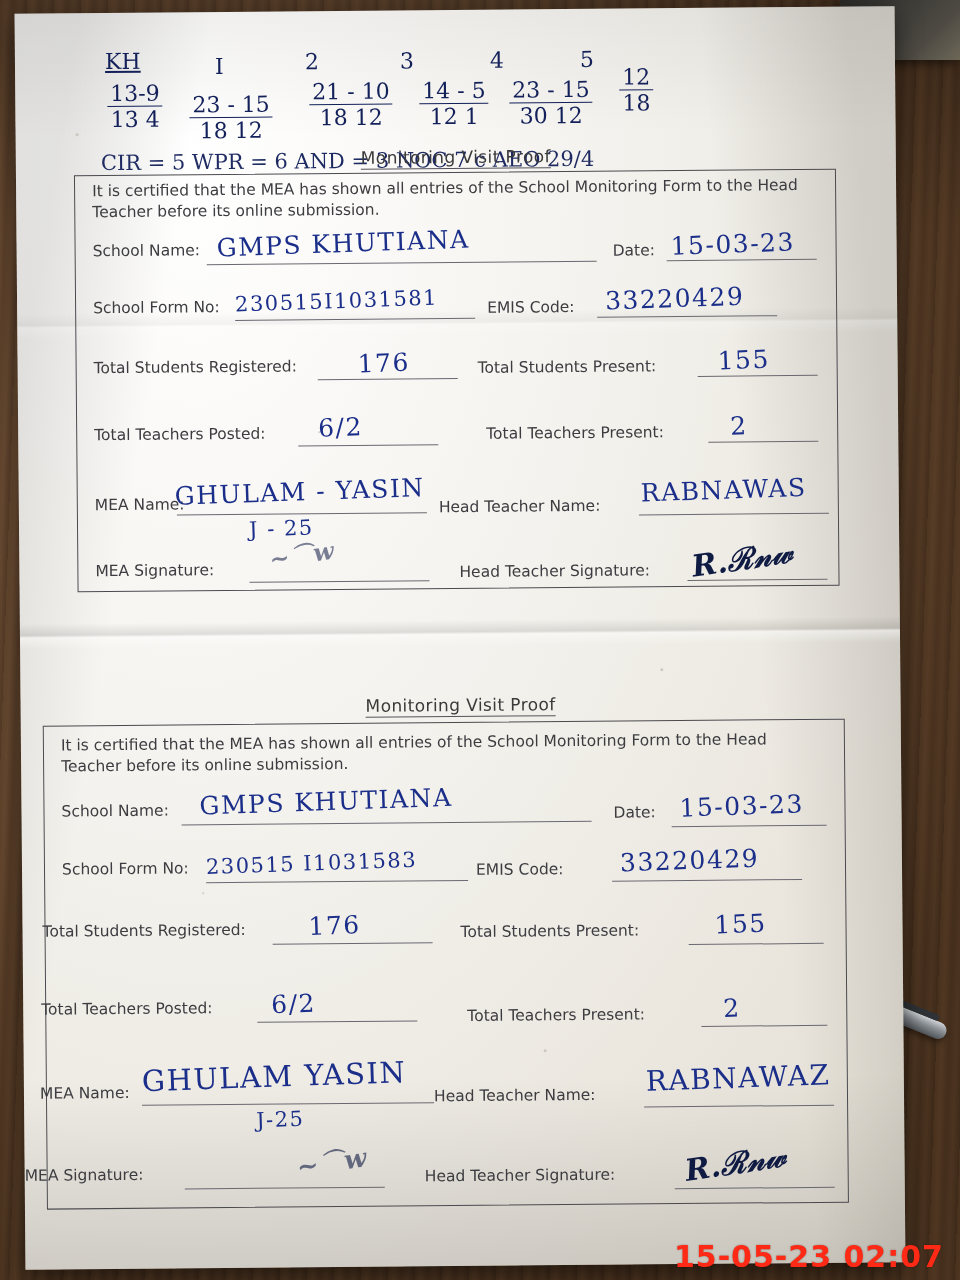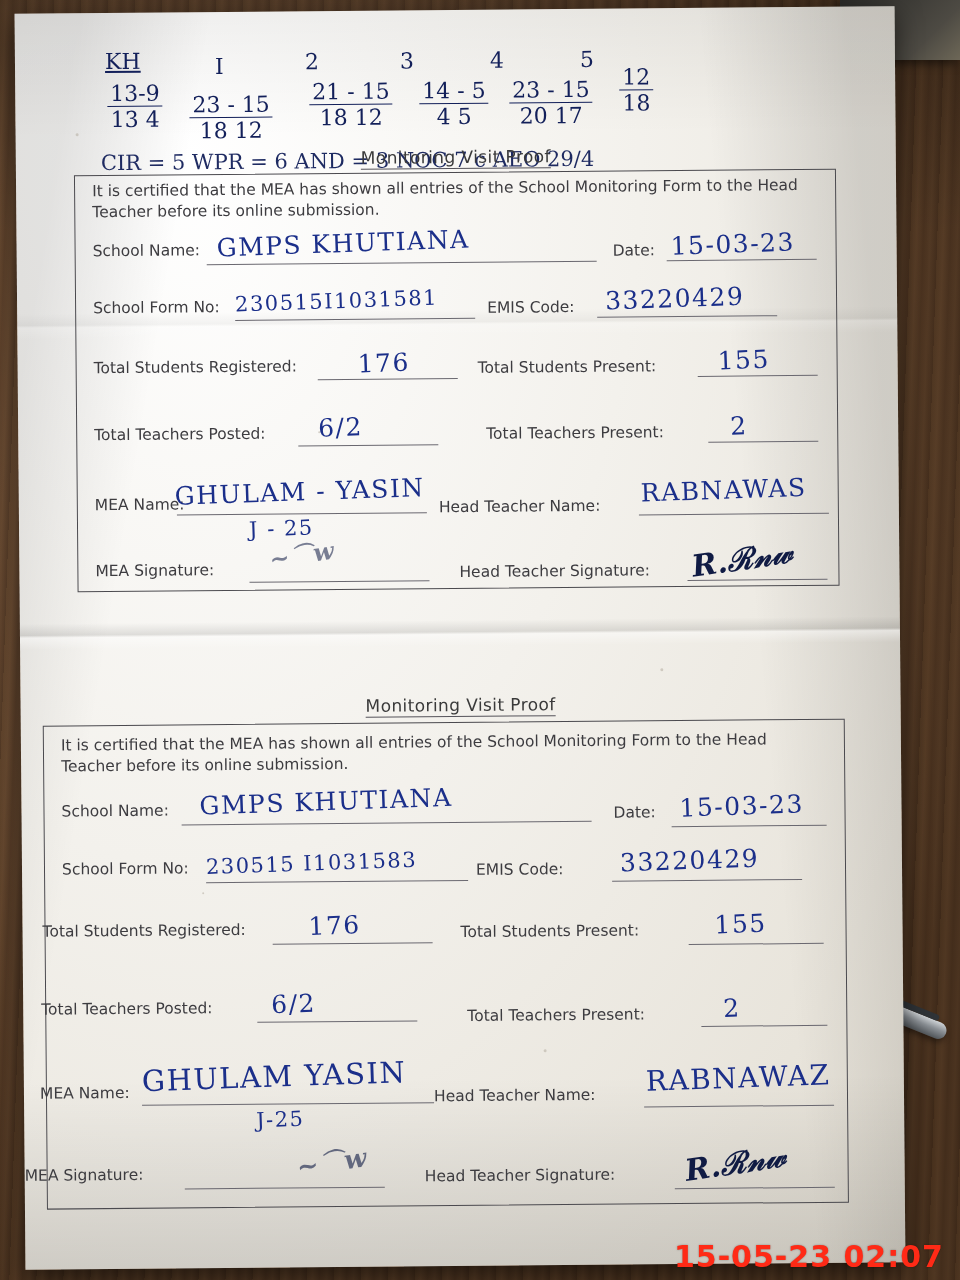--- a/index.html
+++ b/index.html
@@ -149,27 +149,27 @@
   <div class="note" style="left:475px;top:38px;">4</div>
   <div class="note" style="left:565px;top:38px;">5</div>
 
   <div class="note" style="left:88px;top:68px;">
     <span class="frac"><span class="top">13-9</span><span>13   4</span></span>
   </div>
   <div class="note" style="left:170px;top:80px;">
     <span class="frac"><span class="top">23 - 15</span><span>18    12</span></span>
   </div>
   <div class="note" style="left:290px;top:68px;">
-    <span class="frac"><span class="top">21 - 15</span><span>18    12</span></span>
+    <span class="frac"><span class="top">21 - 10</span><span>18    12</span></span>
   </div>
   <div class="note" style="left:400px;top:68px;">
-    <span class="frac"><span class="top">14 - 5</span><span>4    5</span></span>
+    <span class="frac"><span class="top">14 - 5</span><span>12    1</span></span>
   </div>
   <div class="note" style="left:490px;top:68px;">
-    <span class="frac"><span class="top">23 - 15</span><span>20   17</span></span>
+    <span class="frac"><span class="top">23 - 15</span><span>30   12</span></span>
   </div>
   <div class="note" style="left:600px;top:56px;">
     <span class="frac"><span class="top">12</span><span>18</span></span>
   </div>
 
   <div class="note" style="left:85px;top:138px;font-size:21px;opacity:.95;">CIR = 5    WPR = 6    AND = 3    NOC 7  c  AEO 29/4</div>
 
   <div class="doc">
 
     <div class="title" style="top:137px;">

